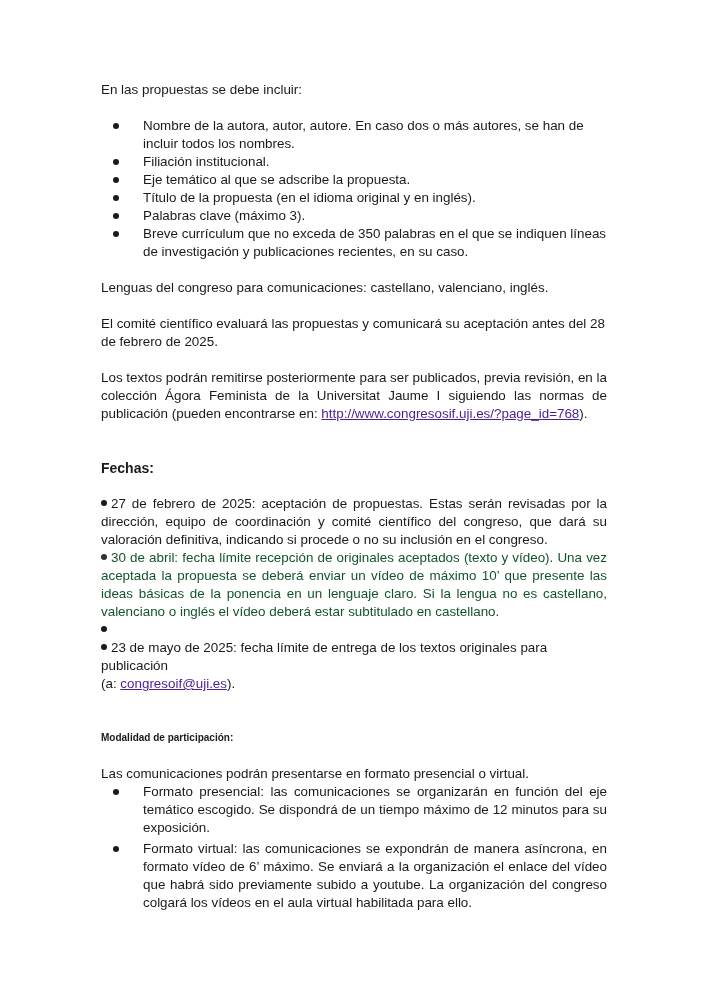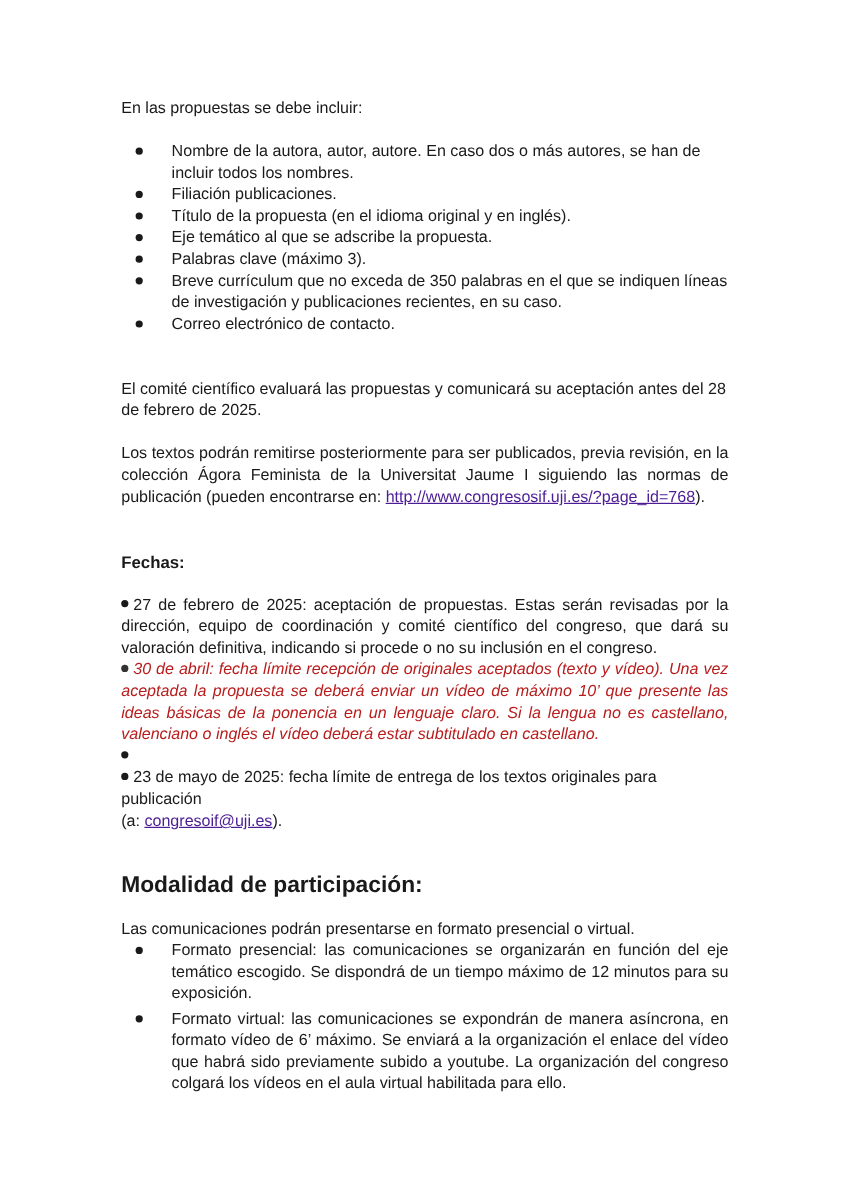--- a/index.html
+++ b/index.html
@@ -15,47 +15,47 @@
   .justify { text-align: justify; }
   .gap-sm { height: 18px; }
   .gap-lg { height: 36px; }
   ul.bullets { list-style: none; margin: 0; padding: 0; }
   ul.bullets li { position: relative; padding-left: 42px; }
   ul.bullets li .dot {
     position: absolute; left: 12px; top: 6px; width: 6px; height: 6px;
     border-radius: 50%; background: #1a1a1a;
   }
   .heading { font-weight: bold; font-size: 14px; }
-  .heading.large { font-size: 19px; }
+  .heading.large { font-size: 10px; }
   a.link { color: #4c1d95; text-decoration: underline; }
   .inline-dot {
     display: inline-block; width: 6px; height: 6px; border-radius: 50%;
     background: #1a1a1a; vertical-align: middle; margin-right: 4px; position: relative; top: -1px;
   }
-  .muted { color: #b91c1c; font-style: italic; }
+  .muted { color: #14532d; }
   .muted .inline-dot { background: #333; }
 </style>
 </head>
 <body>
 
 <div class="page">
 
   <p>En las propuestas se debe incluir:</p>
   <div class="gap-sm"></div>
   <ul class="bullets">
     <li><span class="dot"></span><span>Nombre de la autora, autor, autore. En caso dos o más autores, se han de incluir todos los nombres.</span></li>
-    <li><span class="dot"></span><span>Filiación publicaciones.</span></li>
+    <li><span class="dot"></span><span>Filiación institucional.</span></li>
+    <li><span class="dot"></span><span>Eje temático al que se adscribe la propuesta.</span></li>
     <li><span class="dot"></span><span>Título de la propuesta (en el idioma original y en inglés).</span></li>
-    <li><span class="dot"></span><span>Eje temático al que se adscribe la propuesta.</span></li>
     <li><span class="dot"></span><span>Palabras clave (máximo 3).</span></li>
     <li><span class="dot"></span><span>Breve currículum que no exceda de 350 palabras en el que se indiquen líneas de investigación y publicaciones recientes, en su caso.</span></li>
-    <li><span class="dot"></span><span>Correo electrónico de contacto.</span></li>
   </ul>
   <div class="gap-sm"></div>
 
+  <p>Lenguas del congreso para comunicaciones: castellano, valenciano, inglés.</p>
   <div class="gap-sm"></div>
 
   <p>El comité científico evaluará las propuestas y comunicará su aceptación antes del 28 de febrero de 2025.</p>
   <div class="gap-sm"></div>
 
   <p class="justify"><span>Los textos podrán remitirse posteriormente para ser publicados, previa revisión, en la colección Ágora Feminista de la Universitat Jaume I siguiendo las normas de publicación (pueden encontrarse en: </span><a class="link">http://www.congresosif.uji.es/?page_id=768</a><span>).</span></p>
   <div class="gap-lg"></div>
 
   <p class="heading">Fechas:</p>
   <div class="gap-sm"></div>

